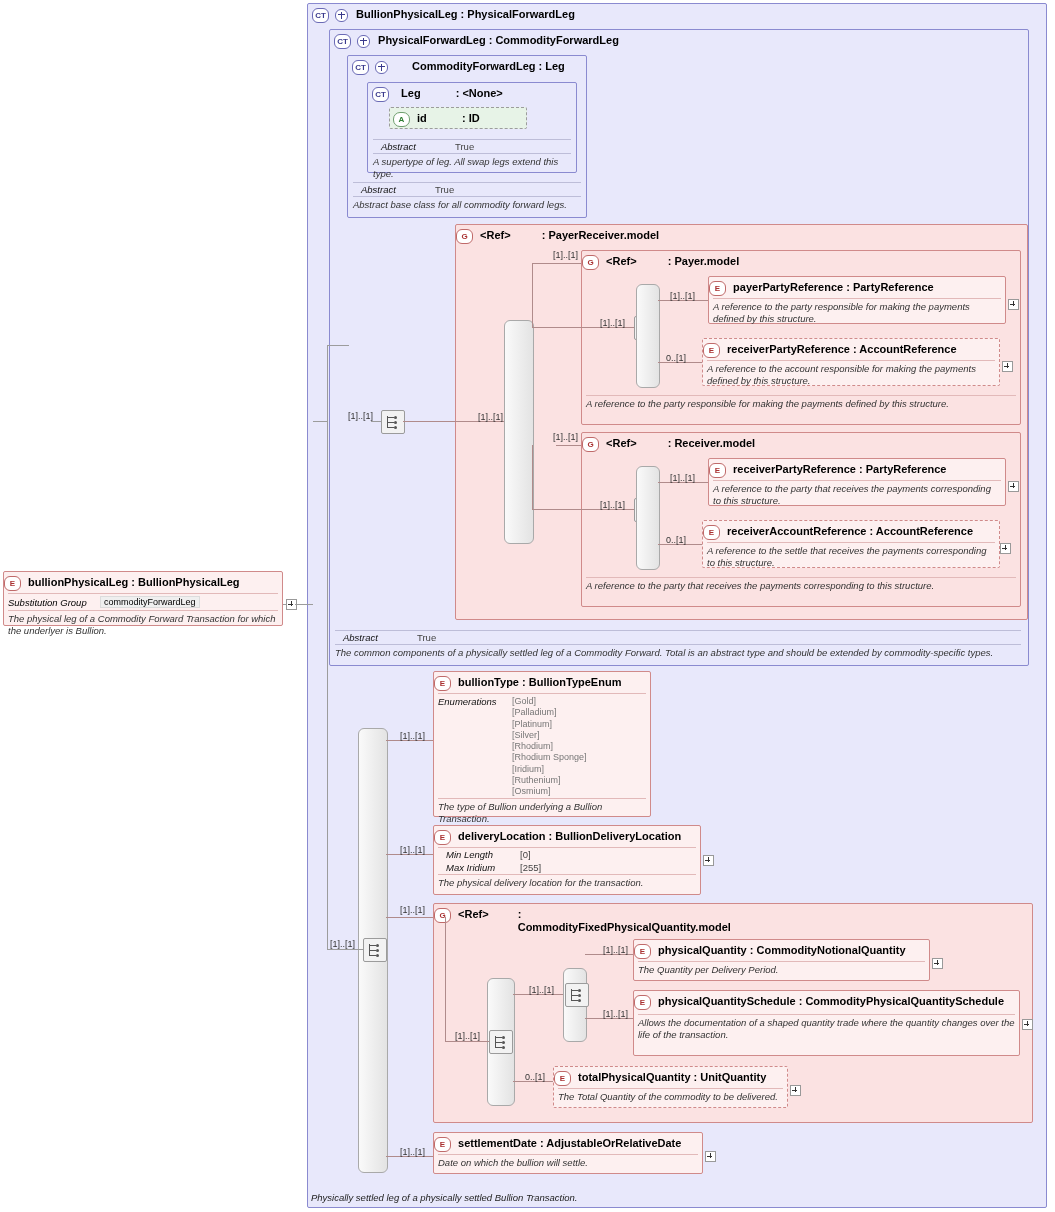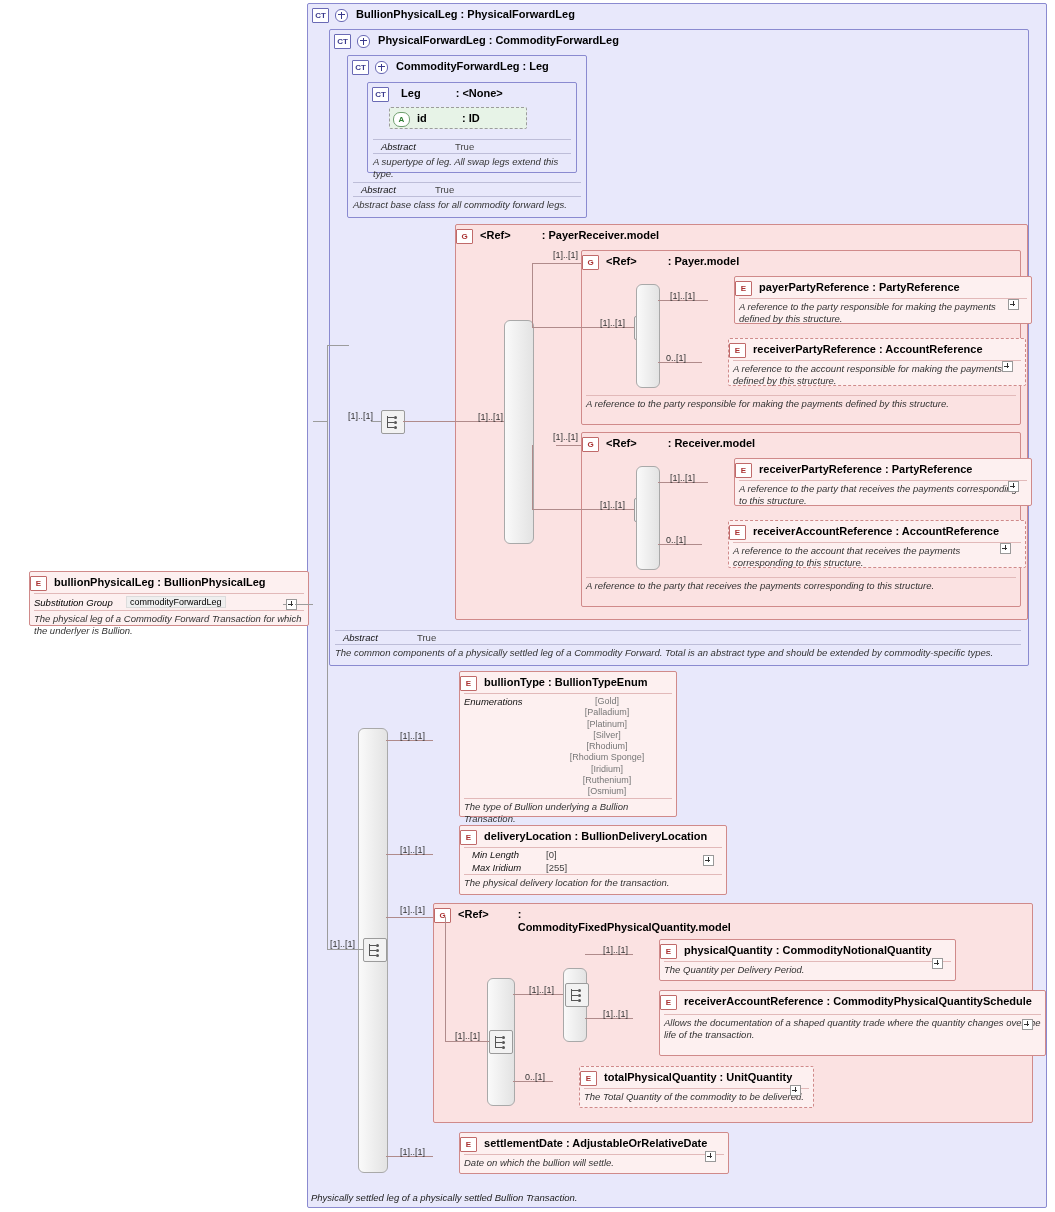--- a/index.html
+++ b/index.html
@@ -3,33 +3,33 @@
 <meta charset="utf-8">
 <style>
   html,body{margin:0;padding:0;background:#fff;}
   body{width:1055px;height:1212px;position:relative;font-family:"Liberation Sans",sans-serif;font-size:11px;color:#000;}
   .canvas{position:absolute;left:0;top:0;width:1055px;height:1212px;overflow:hidden;}
   .abs{position:absolute;box-sizing:border-box;}
 
   
   .ctbox{border:1px solid #8a8ad0;background:#e8e8fb;border-radius:2px;}
   .ctbox>.hdr{height:21px;line-height:21px;padding-left:4px;font-weight:bold;font-size:11px;color:#000;white-space:nowrap;}
-  .elembox{border:1px solid #d08a8a;background:#fdf0f0;border-radius:2px;margin-left:26px;}
+  .elembox{border:1px solid #d08a8a;background:#fdf0f0;border-radius:2px;}
   .elembox.dashed{border-style:dashed;}
   .grpbox{border:1px solid #d08a8a;background:#fbe2e2;border-radius:2px;}
   .grpbox>.hdr,.elembox>.hdr{height:21px;line-height:21px;font-weight:bold;font-size:11px;white-space:nowrap;}
   .desc{font-style:italic;font-size:9.5px;line-height:11.5px;padding:2px 4px;color:#333;}
   .sep{border-top:1px solid #bdbdd8;margin:0 4px;}
   .sep-r{border-top:1px solid #e2b9b9;margin:0 4px;}
   .propline{display:flex;font-size:9.5px;padding:1px 12px;}
   .propline .k{font-style:italic;width:74px;flex:0 0 74px;color:#111;}
   .propline .v{color:#444;}
 
   
-  .badge{display:inline-block;width:15px;height:13px;line-height:13px;text-align:center;font-size:8px;font-weight:bold;border-radius:1px;vertical-align:middle;margin-right:4px;}
+  .badge{display:inline-block;width:15px;height:13px;line-height:13px;text-align:center;font-size:8px;font-weight:bold;border-radius:6px;vertical-align:middle;margin-right:4px;}
   .badge.ct{border:1px solid #6a6ab5;background:#fff;color:#3a3a8c;}
   .badge.e{border:1px solid #c06a6a;background:#fff;color:#a33;}
   .badge.g{border:1px solid #c06a6a;background:#fff;color:#a33;}
   .badge.a{border:1px solid #6f9f6f;background:#fff;color:#2e7d32;border-radius:7px;width:15px;}
   .plusdot{display:inline-block;width:11px;height:11px;border:1px solid #6a6ab5;background:#fff;border-radius:6px;position:relative;vertical-align:middle;margin-left:2px;}
   .plusdot:before,.plusdot:after{content:"";position:absolute;background:#3a3a8c;}
   .plusdot:before{left:2px;top:4.5px;width:7px;height:1px;}
   .plusdot:after{top:2px;left:4.5px;height:7px;width:1px;}
 
   
@@ -89,21 +89,21 @@
       <span class="k">Abstract</span>
       <span class="v">True</span>
     </div>
     <div class="sep"></div>
     <div class="desc">The common components of a physically settled leg of a Commodity Forward. Total is an abstract type and should be extended by commodity-specific types.</div>
   </div>
 
   <div class="abs ctbox" style="left:347px;top:55px;width:240px;height:163px;">
     <div class="hdr">
       <span class="badge ct">CT</span><span class="plusdot"></span>
-      <span style="margin-left:5px;">CommodityForwardLeg : Leg</span>
+      <span style="margin-left:21px;">CommodityForwardLeg : Leg</span>
     </div>
   </div>
   <div class="abs" style="left:349px;top:182px;width:236px;">
     <div class="sep"></div>
     <div class="propline">
       <span class="k">Abstract</span>
       <span class="v">True</span>
     </div>
     <div class="sep"></div>
     <div class="desc">Abstract base class for all commodity forward legs.</div>
@@ -208,21 +208,21 @@
     <div class="desc">A reference to the party that receives the payments corresponding to this structure.</div>
   </div>
   <div class="expand" style="left:1008px;top:481px;"></div>
 
   <div class="abs elembox dashed" style="left:702px;top:520px;width:298px;height:48px;">
     <div class="hdr">
       <span class="badge e">E</span>
       <span>receiverAccountReference : AccountReference</span>
     </div>
     <div class="sep-r"></div>
-    <div class="desc">A reference to the account that receives the payments corresponding to this structure.</div>
+    <div class="desc">A reference to the settle that receives the payments corresponding to this structure.</div>
   </div>
   <div class="expand" style="left:1000px;top:543px;"></div>
 
   <div class="seq" style="left:381px;top:410px;">
     <div class="bar"></div>
     <div class="h" style="top:6px;"></div>
       <div class="dot" style="top:4.5px;"></div>
     <div class="h" style="top:11px;"></div>
       <div class="dot" style="top:9.5px;"></div>
     <div class="h" style="top:16px;"></div>
@@ -292,21 +292,21 @@
   <div class="card" style="left:330px;top:939px;">[1]..[1]</div>
   <div class="ln v grey" style="left:327px;top:421px;height:528px;"></div>
   <div class="ln h grey" style="left:327px;top:949px;width:36px;"></div>
 
   <div class="abs elembox" style="left:433px;top:671px;width:218px;height:146px;">
     <div class="hdr">
       <span class="badge e">E</span>
       <span>bullionType : BullionTypeEnum</span>
     </div>
     <div class="sep-r"></div>
-    <div style="position:relative;height:104px;text-align:center;">
+    <div style="position:relative;height:104px;">
       <span class="enumlabel">Enumerations</span>
       <div class="enumrow" style="padding-top:2px;">[Gold]</div>
       <div class="enumrow">[Palladium]</div>
       <div class="enumrow">[Platinum]</div>
       <div class="enumrow">[Silver]</div>
       <div class="enumrow">[Rhodium]</div>
       <div class="enumrow">[Rhodium Sponge]</div>
       <div class="enumrow">[Iridium]</div>
       <div class="enumrow">[Ruthenium]</div>
       <div class="enumrow">[Osmium]</div>
@@ -383,21 +383,21 @@
     <div class="sep-r"></div>
     <div class="desc">The Quantity per Delivery Period.</div>
   </div>
   <div class="expand" style="left:932px;top:958px;"></div>
   <div class="ln h" style="left:585px;top:954px;width:48px;"></div>
   <div class="card" style="left:603px;top:945px;">[1]..[1]</div>
 
   <div class="abs elembox" style="left:633px;top:990px;width:387px;height:66px;">
     <div class="hdr" style="height:auto;line-height:13px;padding-top:4px;white-space:normal;">
       <span class="badge e">E</span>
-      <span>receiverAccountReference : CommodityPhysicalQuantitySchedule</span>
+      <span>physicalQuantitySchedule : CommodityPhysicalQuantitySchedule</span>
     </div>
     <div class="sep-r" style="margin-top:4px;"></div>
     <div class="desc">Allows the documentation of a shaped quantity trade where the quantity changes over the life of the transaction.</div>
   </div>
   <div class="expand" style="left:1022px;top:1019px;"></div>
   <div class="ln h" style="left:585px;top:1018px;width:48px;"></div>
   <div class="card" style="left:603px;top:1009px;">[1]..[1]</div>
 
   <div class="abs elembox dashed" style="left:553px;top:1066px;width:235px;height:42px;">
     <div class="hdr">

